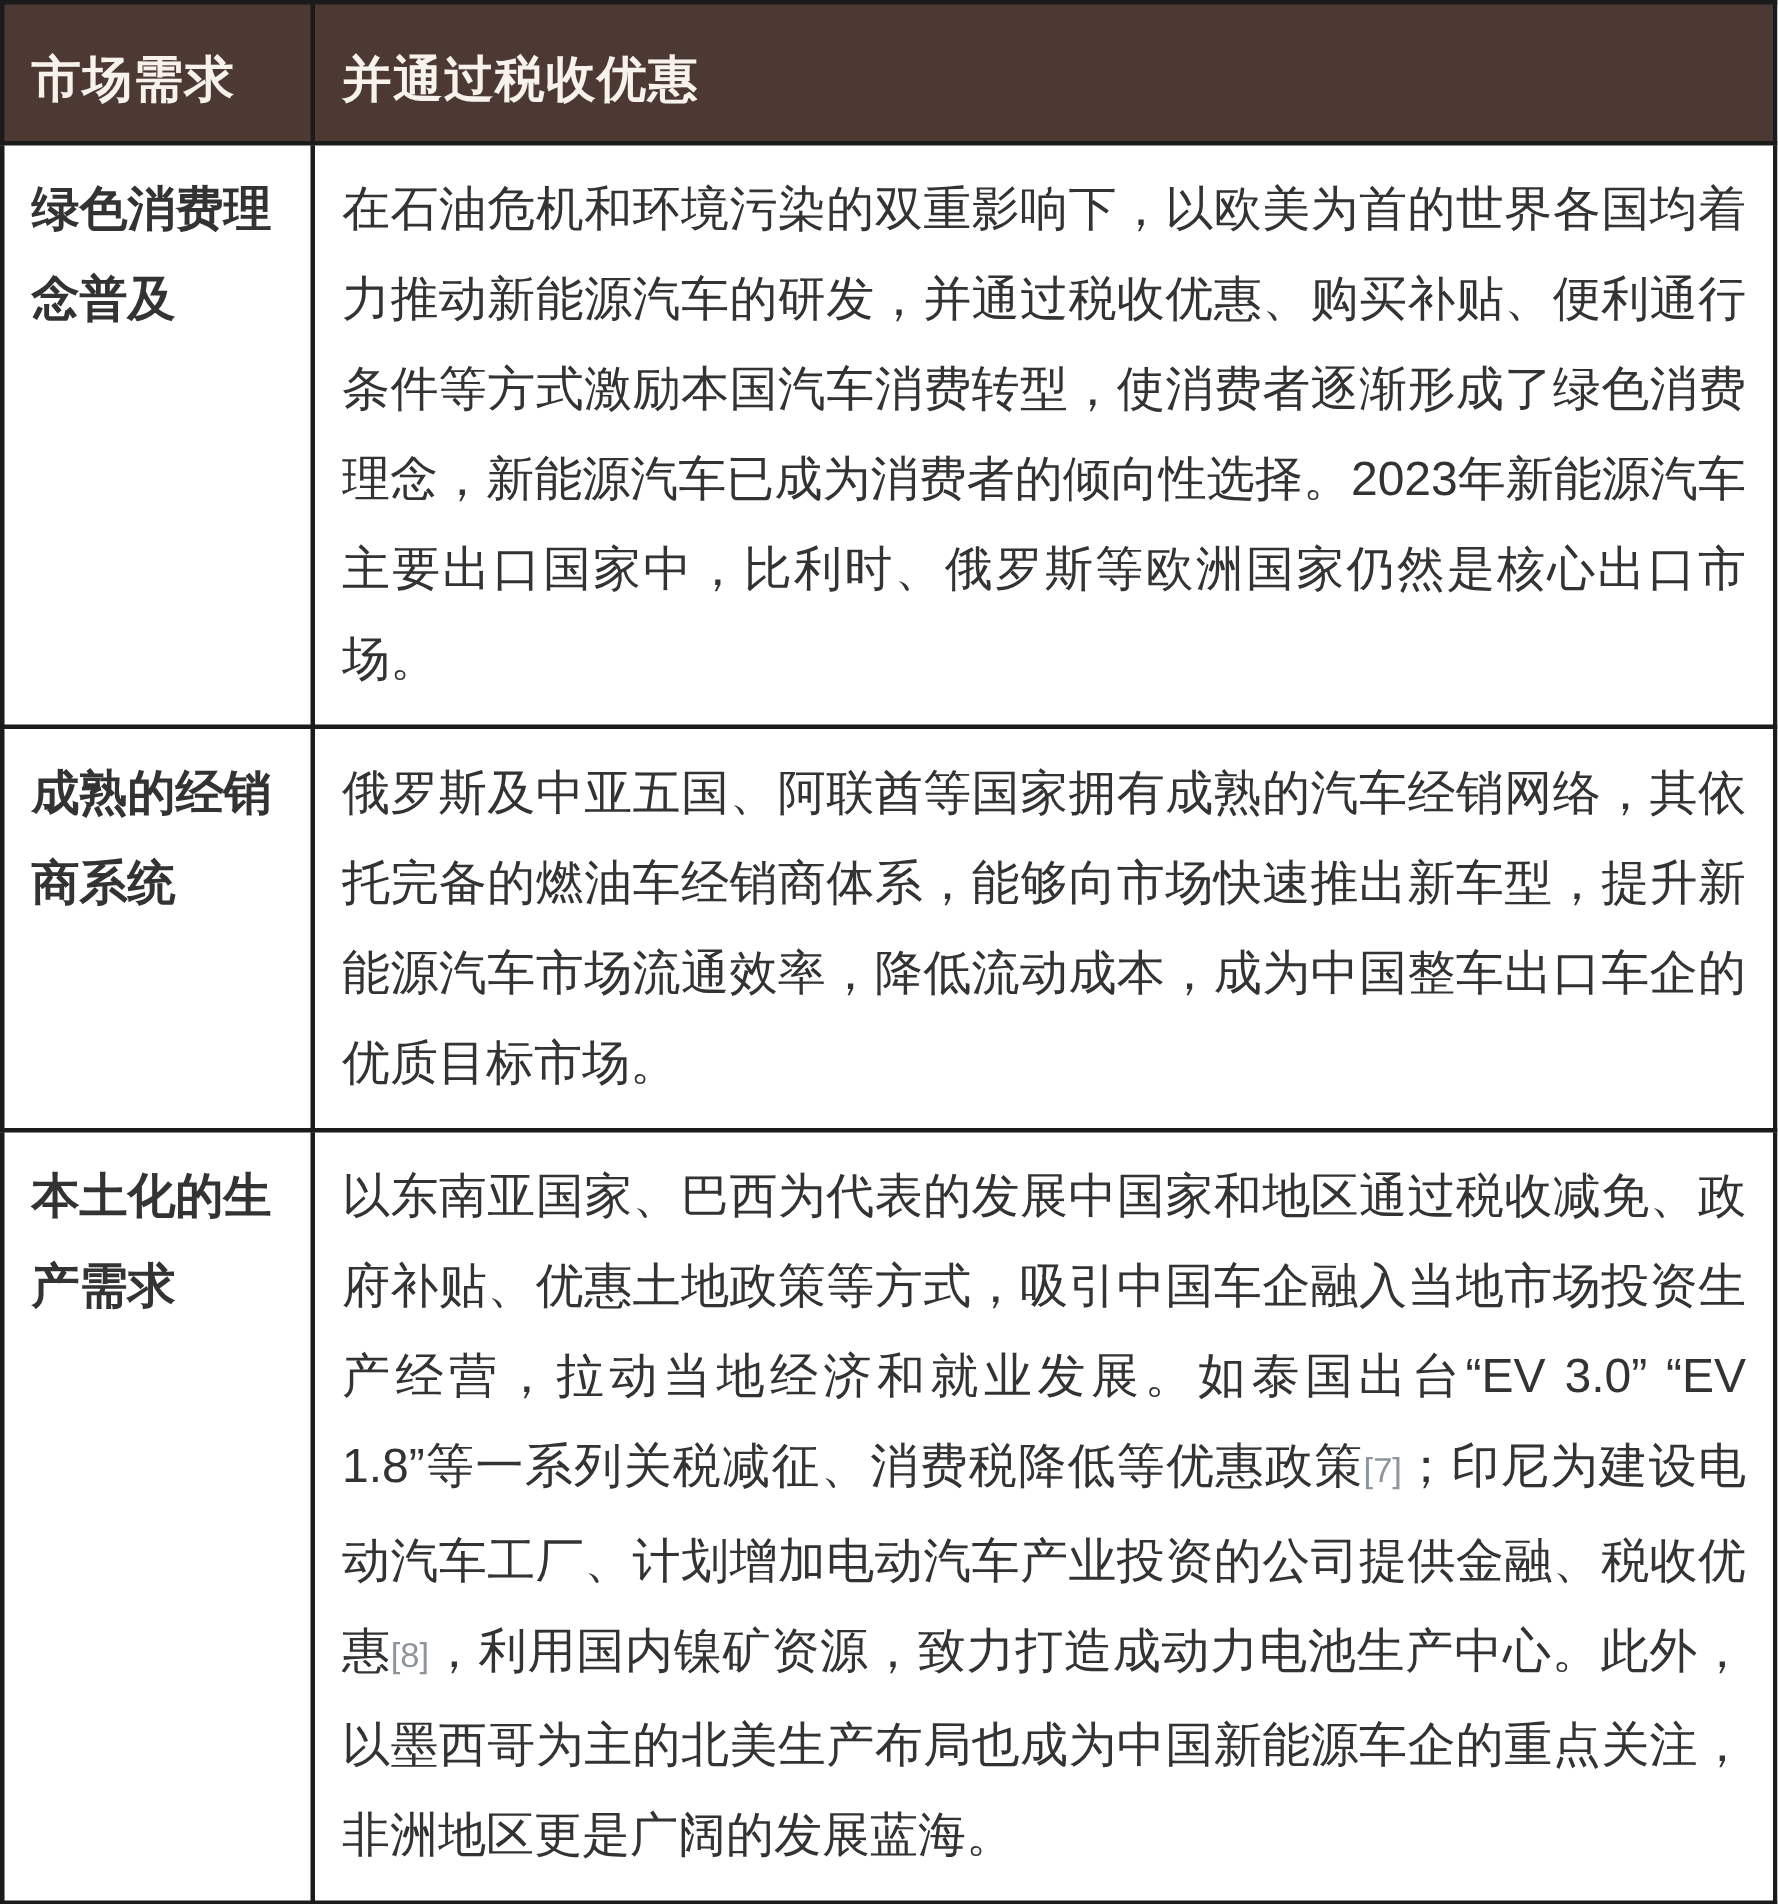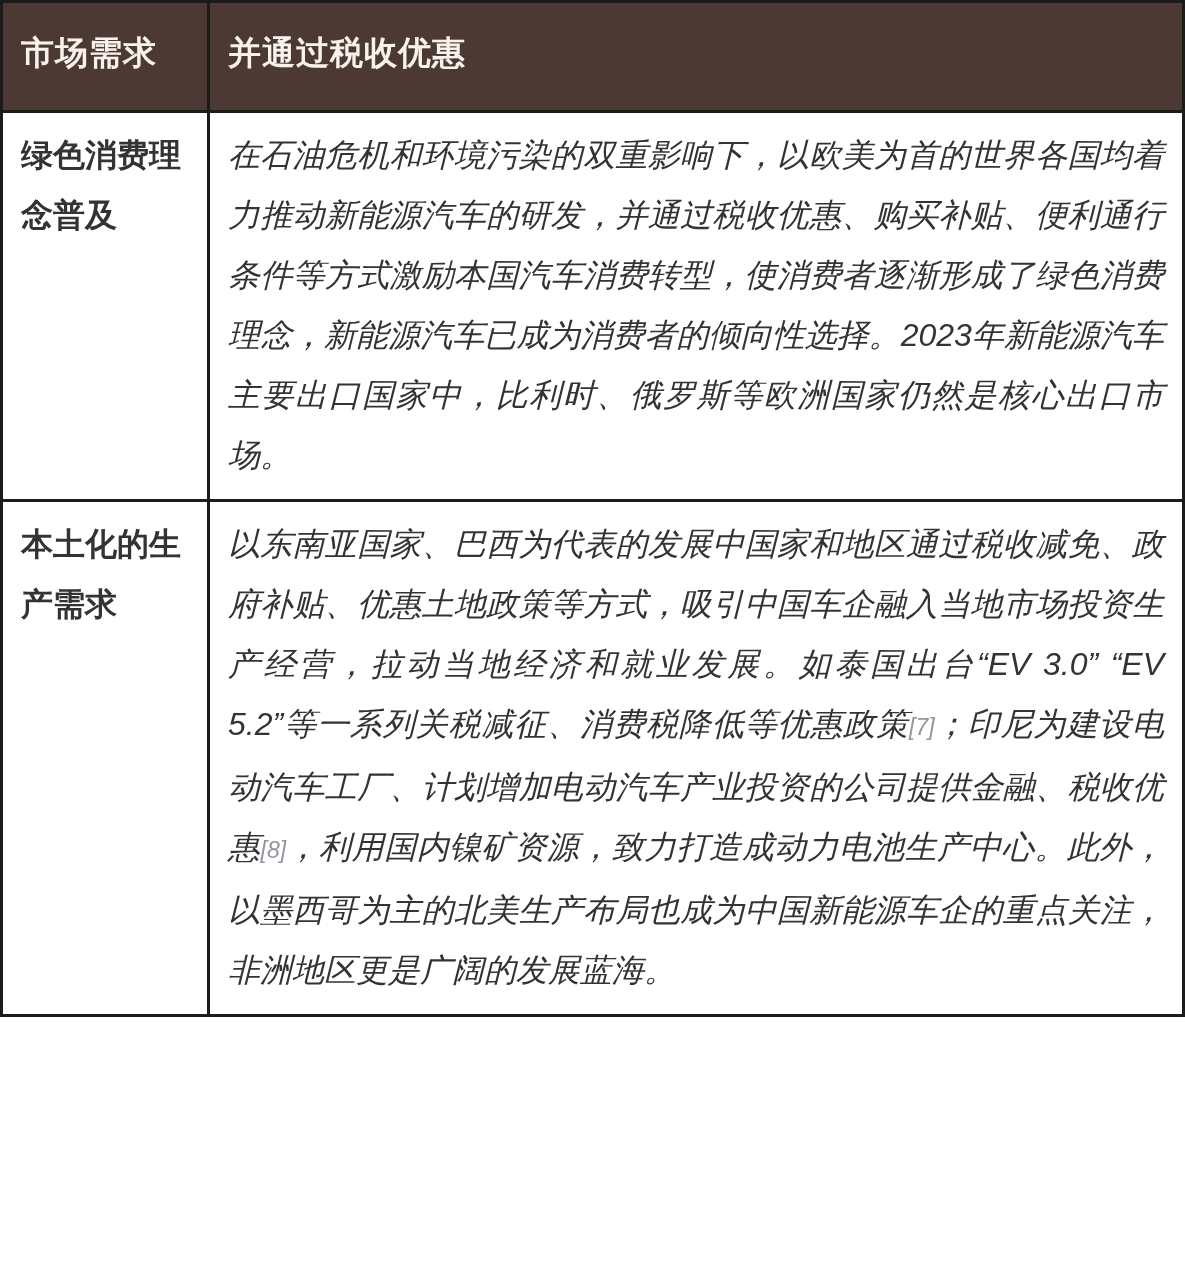--- a/index.html
+++ b/index.html
@@ -23,37 +23,36 @@
     border: 3px solid #1b1b1b;
     vertical-align: top;
     box-sizing: border-box;
   }
   table.market-table th {
     background: #4d3933;
     color: #f7f2ec;
     font-size: 33px;
     font-weight: bold;
     text-align: left;
-    padding: 28px 18px 34px 18px;
+    padding: 28px 18px 18px 18px;
     letter-spacing: 1px;
   }
   table.market-table td {
     color: #333333;
     font-size: 32px;
     line-height: 60px;
     padding: 12px 18px 14px 18px;
   }
   td.need-cell {
     text-align: left;
     font-weight: bold;
   }
   td.measures-cell {
     text-align: justify;
     text-justify: inter-ideograph;
-    font-style: italic;
   }
   .cite {
     color: #8e959c;
     font-size: 23px;
   }
 </style>
 </head>
 <body>
 
 <table class="market-table">
@@ -66,17 +65,21 @@
       <th>市场需求</th>
       <th>并通过税收优惠</th>
     </tr>
   </thead>
   <tbody>
     <tr>
       <td class="need-cell">绿色消费理念普及</td>
       <td class="measures-cell">在石油危机和环境污染的双重影响下，以欧美为首的世界各国均着力推动新能源汽车的研发，并通过税收优惠、购买补贴、便利通行条件等方式激励本国汽车消费转型，使消费者逐渐形成了绿色消费理念，新能源汽车已成为消费者的倾向性选择。2023年新能源汽车主要出口国家中，比利时、俄罗斯等欧洲国家仍然是核心出口市场。</td>
     </tr>
     <tr>
+      <td class="need-cell">成熟的经销商系统</td>
+      <td class="measures-cell">俄罗斯及中亚五国、阿联酋等国家拥有成熟的汽车经销网络，其依托完备的燃油车经销商体系，能够向市场快速推出新车型，提升新能源汽车市场流通效率，降低流动成本，成为中国整车出口车企的优质目标市场。</td>
+    </tr>
+    <tr>
       <td class="need-cell">本土化的生产需求</td>
-      <td class="measures-cell"><span>以东南亚国家、巴西为代表的发展中国家和地区通过税收减免、政府补贴、优惠土地政策等方式，吸引中国车企融入当地市场投资生产经营，拉动当地经济和就业发展。如泰国出台“EV 3.0” “EV 5.2”等一系列关税减征、消费税降低等优惠政策</span><span class="cite">[7]</span><span>；印尼为建设电动汽车工厂、计划增加电动汽车产业投资的公司提供金融、税收优惠</span><span class="cite">[8]</span><span>，利用国内镍矿资源，致力打造成动力电池生产中心。此外，以墨西哥为主的北美生产布局也成为中国新能源车企的重点关注，非洲地区更是广阔的发展蓝海。</span></td>
+      <td class="measures-cell"><span>以东南亚国家、巴西为代表的发展中国家和地区通过税收减免、政府补贴、优惠土地政策等方式，吸引中国车企融入当地市场投资生产经营，拉动当地经济和就业发展。如泰国出台“EV 3.0” “EV 1.8”等一系列关税减征、消费税降低等优惠政策</span><span class="cite">[7]</span><span>；印尼为建设电动汽车工厂、计划增加电动汽车产业投资的公司提供金融、税收优惠</span><span class="cite">[8]</span><span>，利用国内镍矿资源，致力打造成动力电池生产中心。此外，以墨西哥为主的北美生产布局也成为中国新能源车企的重点关注，非洲地区更是广阔的发展蓝海。</span></td>
     </tr>
   </tbody>
 </table>
 
 </body></html>

